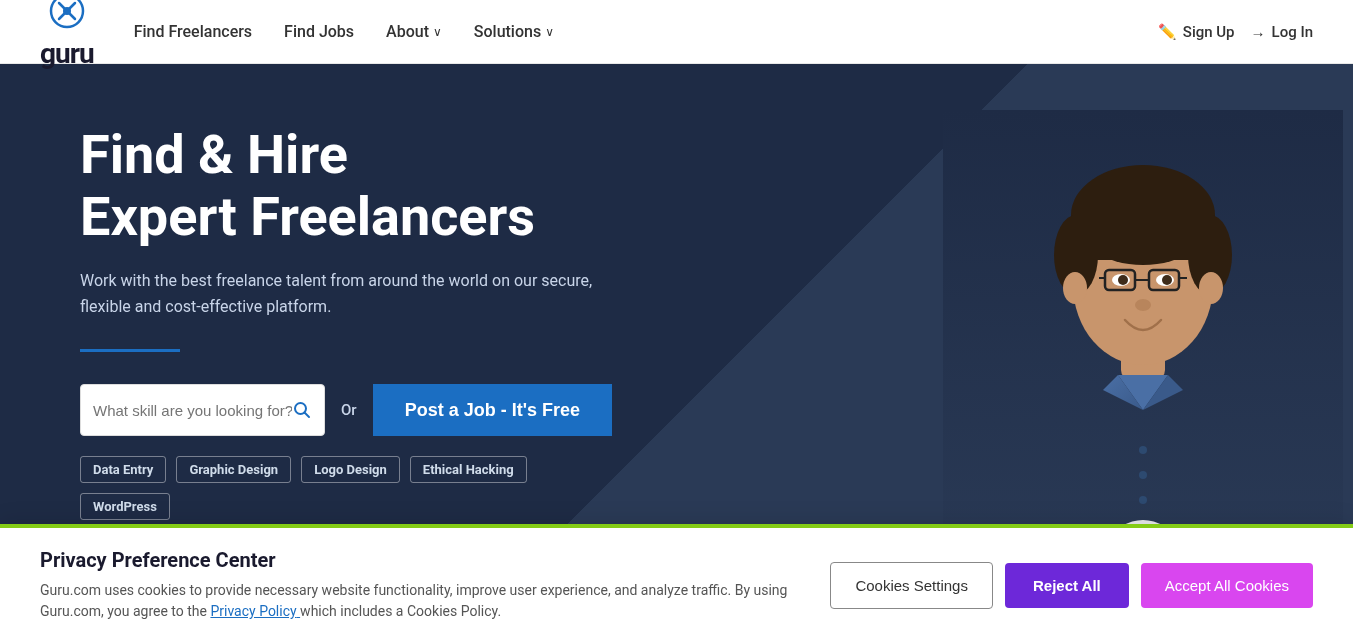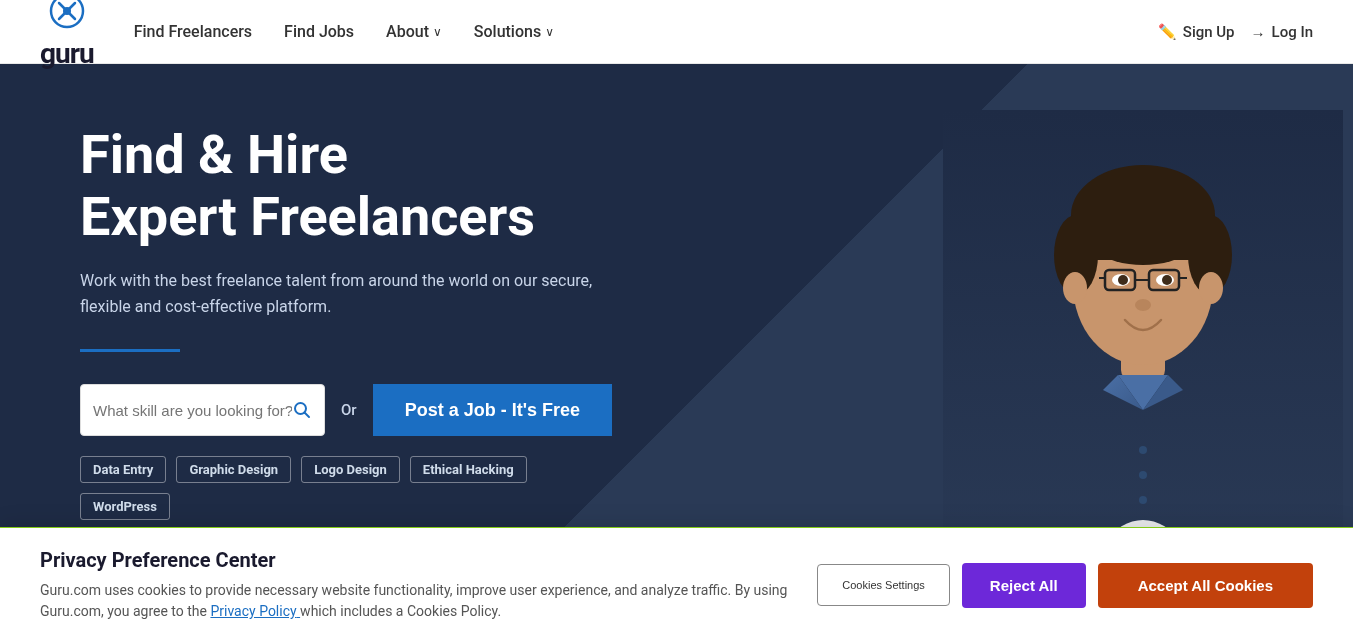--- a/index.html
+++ b/index.html
@@ -91,43 +91,43 @@
     .hero-person {
       position: absolute; right: 0; bottom: 0; z-index: 2;
       width: 420px; height: 470px;
       display: flex; align-items: flex-end; justify-content: center;
       overflow: hidden;
     }
 
     
     .privacy-banner {
       position: fixed; bottom: 0; left: 0; right: 0; z-index: 1000;
-      background: #fff; border-top: 1px solid #84cc16;
+      background: #fff; border-top: 4px solid #84cc16;
       padding: 20px 40px;
       display: flex; align-items: center; justify-content: space-between;
       box-shadow: 0 -4px 20px rgba(0,0,0,0.1);
     }
     .privacy-content { max-width: 800px; }
     .privacy-title { font-size: 20px; font-weight: 700; color: #1a1a2e; margin-bottom: 8px; }
     .privacy-text { font-size: 14px; color: #555; line-height: 1.5; }
     .privacy-link { color: #1b6ec2; text-decoration: underline; cursor: pointer; }
     .privacy-actions { display: flex; gap: 12px; align-items: center; flex-shrink: 0; }
     .btn-cookies-settings {
       background: #fff; color: #333; border: 1px solid #888;
-      padding: 14px 24px; border-radius: 4px; font-size: 11px; font-weight: 500; cursor: pointer;
+      padding: 14px 24px; border-radius: 4px; font-size: 15px; font-weight: 500; cursor: pointer;
       white-space: nowrap;
     }
     .btn-reject-all {
       background: #6d28d9; color: #fff; border: none;
       padding: 14px 28px; border-radius: 4px; font-size: 15px; font-weight: 600; cursor: pointer;
       white-space: nowrap;
     }
     .btn-accept-all {
-      background: #c2410c; color: #fff; border: none;
-      padding: 14px 40px; border-radius: 4px; font-size: 15px; font-weight: 700; cursor: pointer;
+      background: #d946ef; color: #fff; border: none;
+      padding: 14px 24px; border-radius: 4px; font-size: 15px; font-weight: 400; cursor: pointer;
       white-space: nowrap;
     }
 
     
     .chevron::after { content: ' ∨'; font-size: 12px; }
   </style>
 </head>
 <body>
 
 <nav class="navbar">

